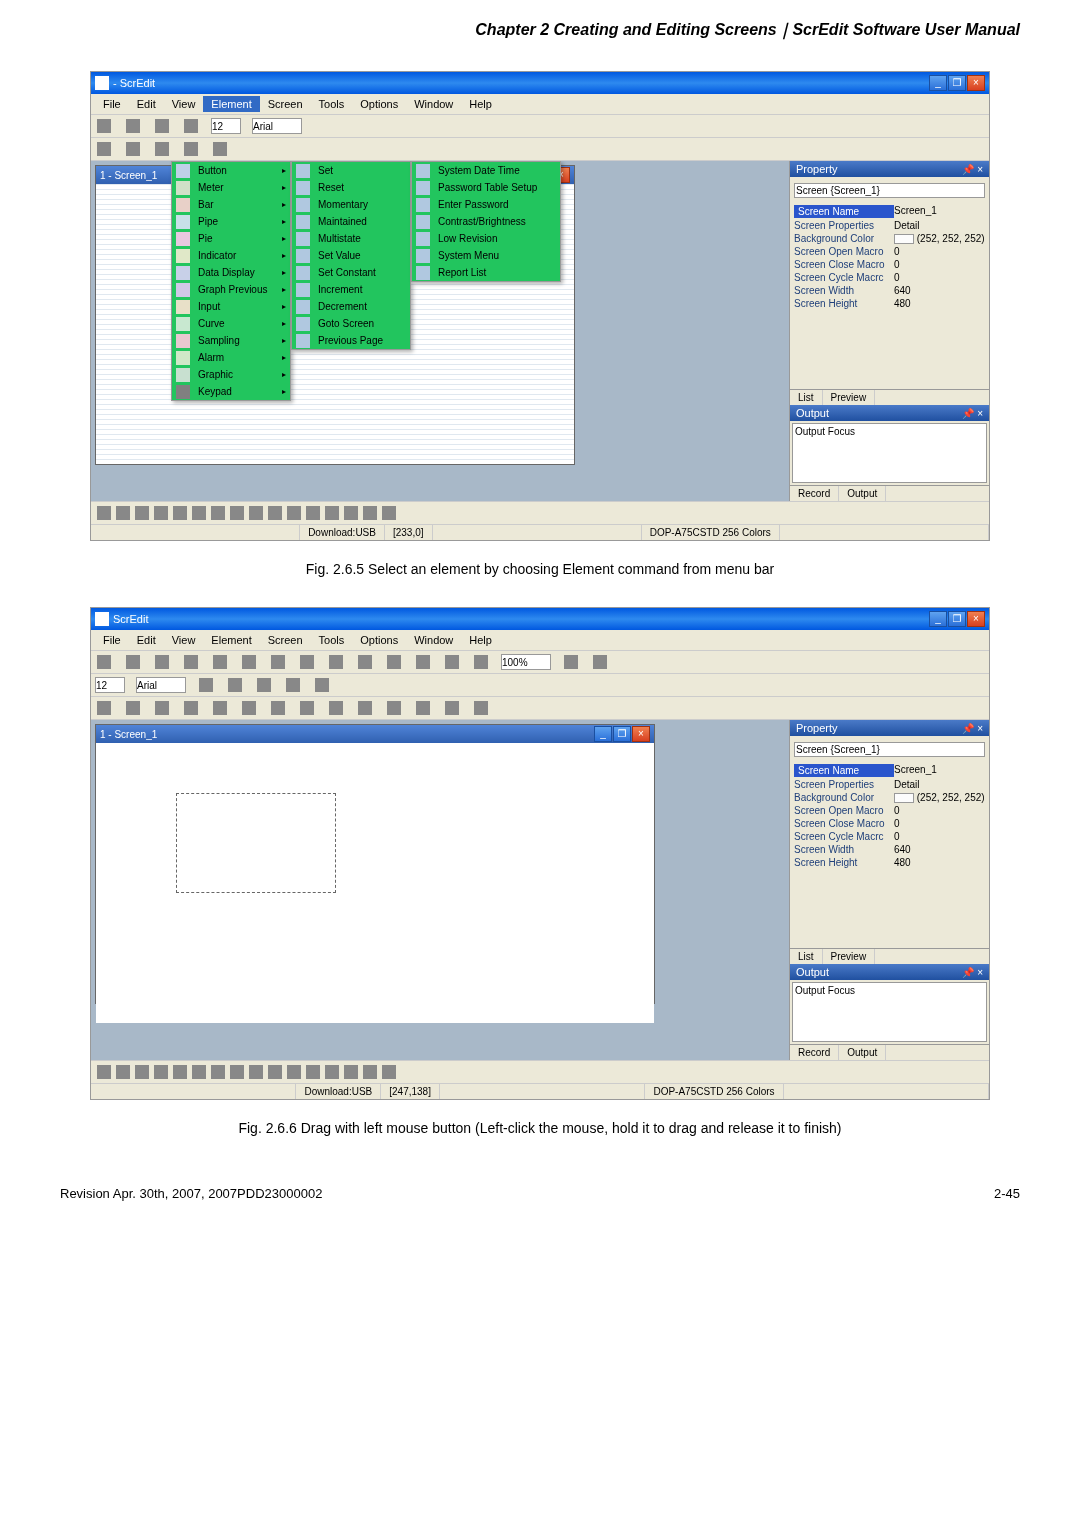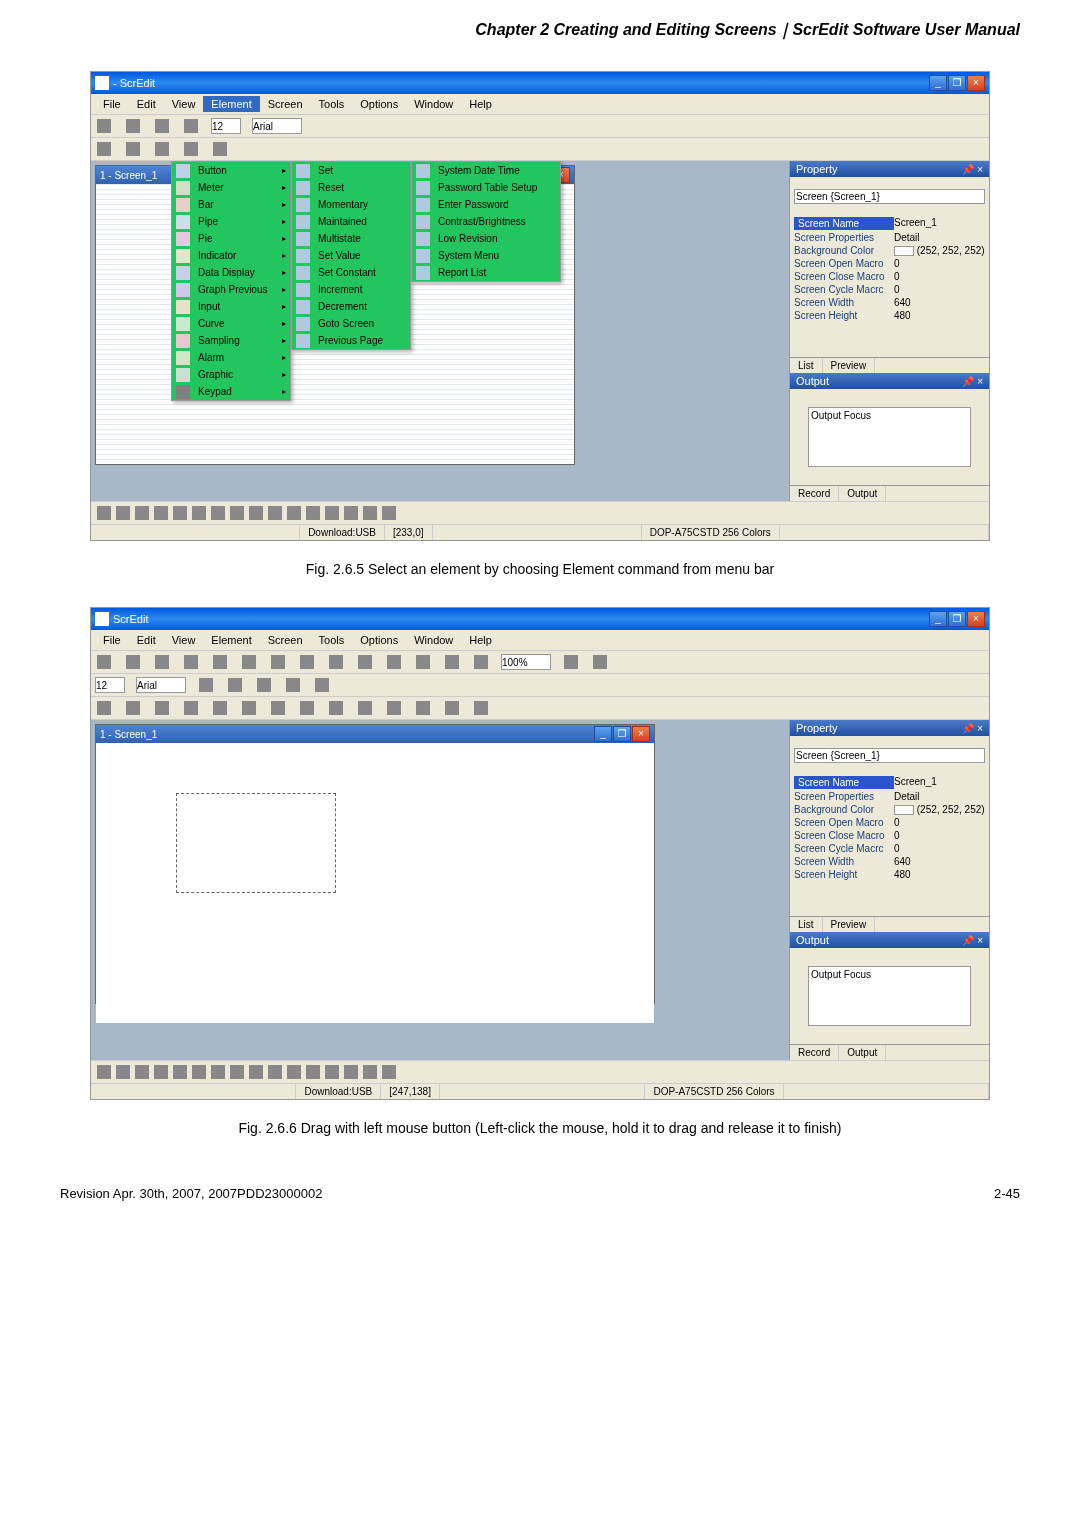--- a/index.html
+++ b/index.html
@@ -31,25 +31,25 @@
     .submenu-item .sm-icon { position: absolute; left: 4px; width: 14px; height: 14px; display: inline-block; }
     .menu1 { left: 80px; top: 0px; width: 120px; }
     .menu2 { left: 200px; top: 0px; width: 120px; }
     .menu3 { left: 320px; top: 0px; width: 150px; }
     .property-panel { width: 200px; background: #ece9d8; border-left: 1px solid #999; display: flex; flex-direction: column; }
     .panel-header { background: linear-gradient(#4a7ac8,#2050a0); color: #fff; font-size: 11px; padding: 2px 6px; display: flex; align-items: center; }
     .panel-header .pin { margin-left: auto; color: #fff; font-size: 10px; }
     .prop-row { display: flex; font-size: 10px; padding: 1px 4px; }
     .prop-label { width: 100px; color: #20407a; }
     .prop-val { flex: 1; }
-    .prop-selector { background: #fff; border: 1px solid #999; font-size: 10px; padding: 1px; margin: 12px 4px; }
+    .prop-selector { background: #fff; border: 1px solid #999; font-size: 10px; padding: 1px; margin: 6px 4px; }
     .prop-name-hl { background: #2a55cc; color: #fff; padding: 1px 4px; }
     .tabs { display: flex; font-size: 10px; border-top: 1px solid #999; background: #ece9d8; }
     .tab { padding: 2px 8px; border-right: 1px solid #ccc; }
-    .output-area { background: #fff; border: 1px solid #999; margin: 18px; font-size: 10px; padding: 2px; height: 60px; }
+    .output-area { background: #fff; border: 1px solid #999; margin: 2px; font-size: 10px; padding: 2px; height: 60px; }
     .bottom-toolbar { background: #ece9d8; padding: 2px 4px; border-top: 1px solid #ccc; display: flex; gap: 1px; }
     .statusbar { background: #ece9d8; border-top: 1px solid #ccc; display: flex; font-size: 10px; }
     .status-cell { padding: 2px 8px; border-right: 1px solid #ccc; }
     .status-cell.wide { flex: 1; }
     .caption { text-align: center; font-size: 14px; margin: 15px 0 30px; }
     .footer { display: flex; justify-content: space-between; padding: 20px 60px; font-size: 13px; }
     .drawn-rect { position: absolute; left: 80px; top: 50px; width: 160px; height: 100px; border: 1px dashed #666; }
     .color-swatch { display: inline-block; width: 20px; height: 10px; border: 1px solid #999; background: #fcfcfc; vertical-align: middle; }
   </style>
 </head>

